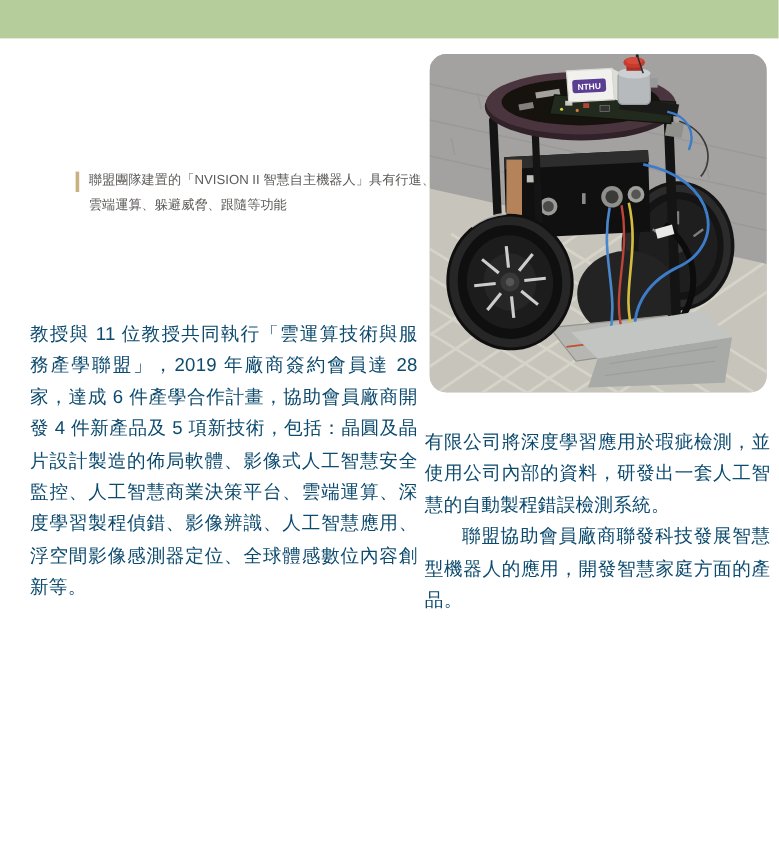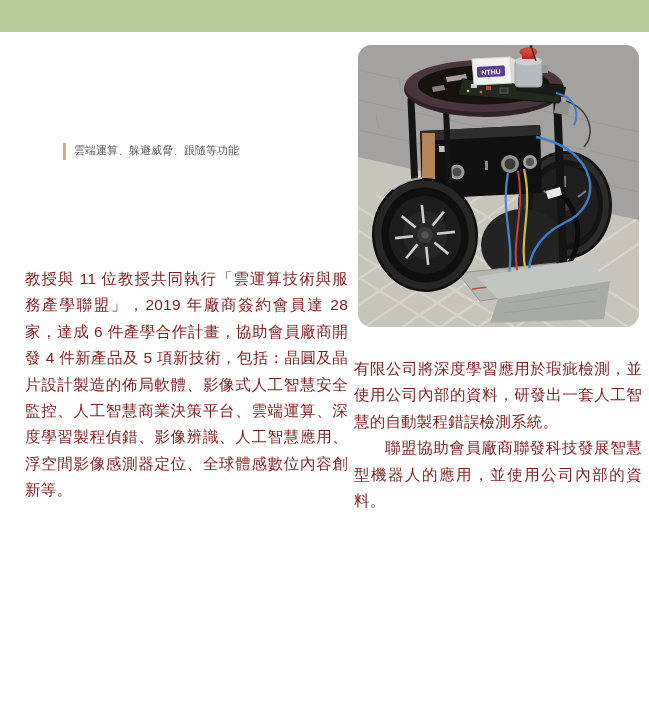--- a/index.html
+++ b/index.html
@@ -16,21 +16,21 @@
   .photo svg { display:block; }
 
   .caption {
     position:absolute; left:63px; top:140px; display:flex; gap:8px;
     color:#5d5b59; font-size:11px; line-height:20.5px;
   }
   .caption-bar { flex:0 0 3px; height:17px; background:#c9b183; margin-top:3px; }
   .caption-text span { display:block; white-space:nowrap; }
 
   .col {
-    position:absolute; color:#7f1d1d; font-size:15.5px; line-height:26.4px;
+    position:absolute; color:#0c4a6e; font-size:15.5px; line-height:26.4px;
     text-align:justify; letter-spacing:0.2px;
   }
   .col p { margin:0; }
   .col p.indent { text-indent:2em; }
   .col-left  { left:25px;  top:266px; width:323px; }
   .col-right { left:354px; top:356px; width:288px; }
 </style>
 </head>
 <body>
 
@@ -188,26 +188,27 @@
         </g>
         <line x1="178" y1="16" x2="173" y2="1" stroke="#2c2c2c" stroke-width="1.3"></line>
         <circle cx="173" cy="1.5" r="1.3" fill="#222222"></circle>
       </g>
     </svg>
   </figure>
 
   <div class="caption">
     <span class="caption-bar"></span>
     <div class="caption-text">
+      <span>聯盟團隊建置的「NVISION II 智慧自主機器人」具有行進、</span>
       <span>雲端運算、躲避威脅、跟隨等功能</span>
     </div>
   </div>
 
   <div class="col col-left">
     <p>教授與 11 位教授共同執行「雲運算技術與服務產學聯盟」，2019 年廠商簽約會員達 28 家，達成 6 件產學合作計畫，協助會員廠商開發 4 件新產品及 5 項新技術，包括：晶圓及晶片設計製造的佈局軟體、影像式人工智慧安全監控、人工智慧商業決策平台、雲端運算、深度學習製程偵錯、影像辨識、人工智慧應用、浮空間影像感測器定位、全球體感數位內容創新等。</p>
   </div>
 
   <div class="col col-right">
     <p>有限公司將深度學習應用於瑕疵檢測，並使用公司內部的資料，研發出一套人工智慧的自動製程錯誤檢測系統。</p>
-    <p class="indent">聯盟協助會員廠商聯發科技發展智慧型機器人的應用，並使用公司內部的資料。</p>
+    <p class="indent">聯盟協助會員廠商聯發科技發展智慧型機器人的應用，開發智慧家庭方面的產品。</p>
   </div>
 
 </div>
 
 </body></html>

